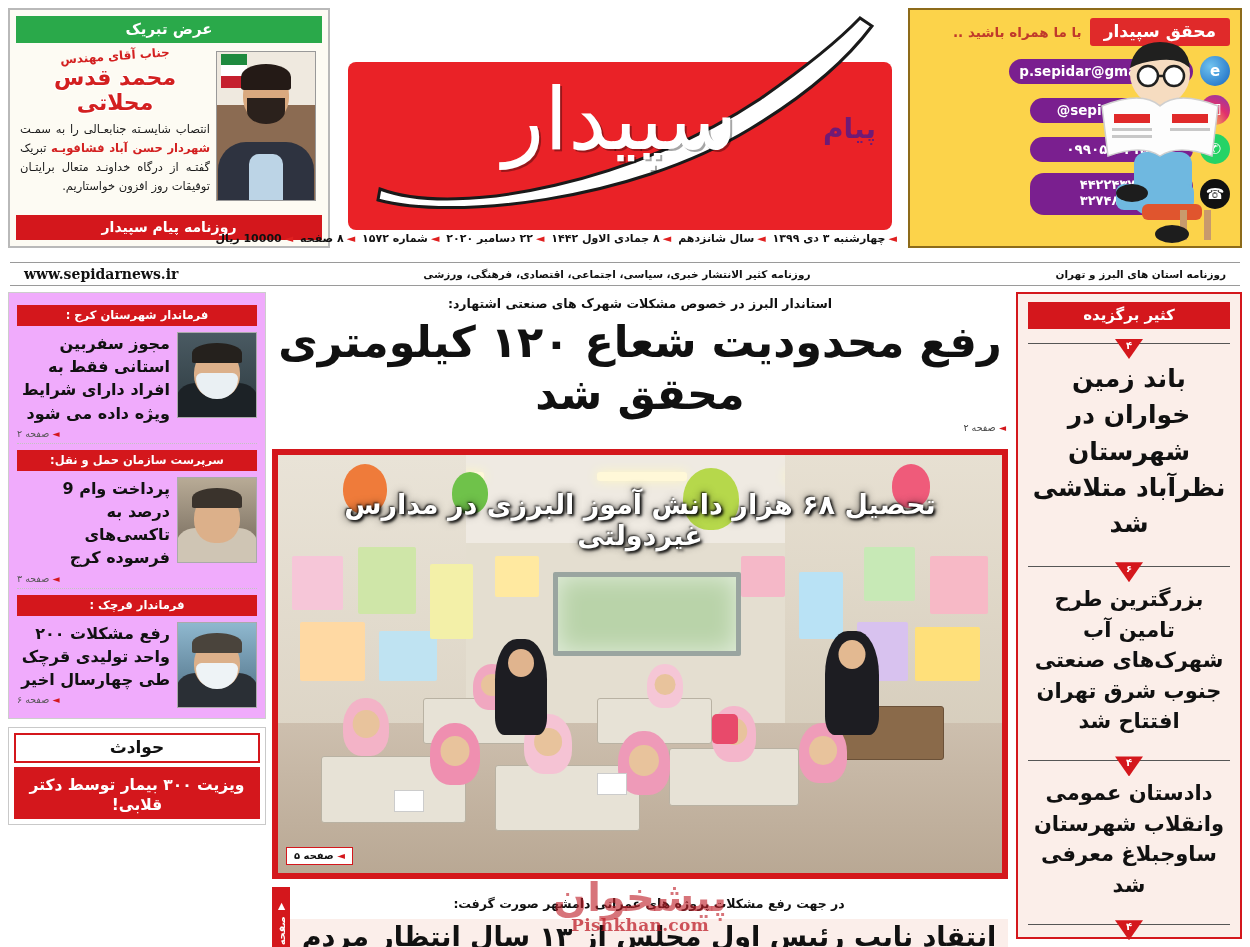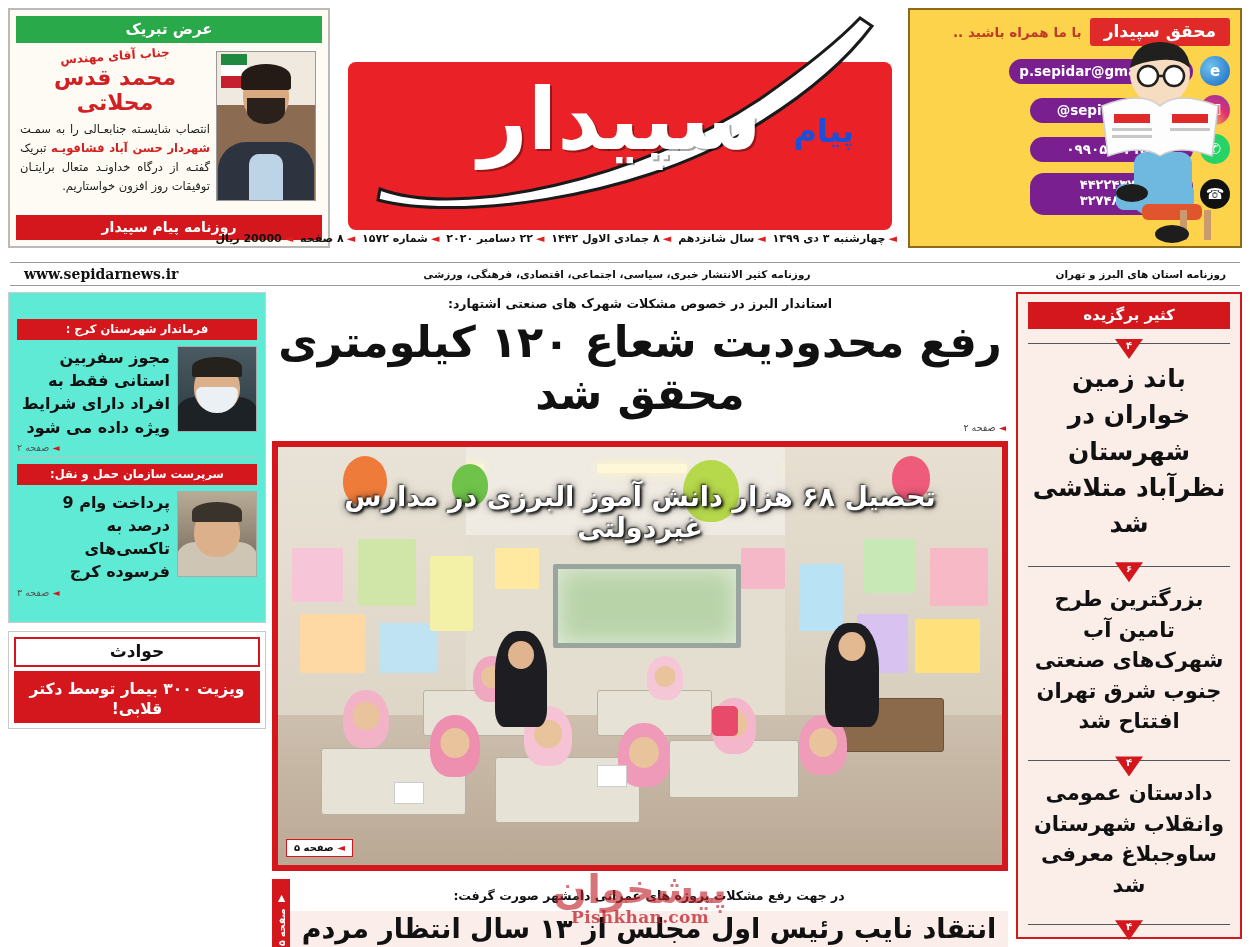--- a/index.html
+++ b/index.html
@@ -58,27 +58,27 @@
 
   
   .masthead { position: absolute; left: 340px; top: 4px; width: 560px; height: 250px; }
   .logo-box {
     position: absolute; left: 8px; top: 58px; width: 544px; height: 168px;
     background: #ea2227; border-radius: 8px;
   }
   .logo-swash { position: absolute; left: 0; top: 0; width: 560px; height: 230px; }
   .logo-title {
     position: absolute; left: 0; right: 0; top: 72px;
-    text-align: center; color: #fff; font-size: 86px; font-weight: bold;
+    text-align: center; color: #fff; font-size: 86px; font-weight: normal;
     letter-spacing: -4px; line-height: 1; direction: rtl;
     text-shadow: 2px 2px 0 rgba(0,0,0,.35);
   }
   .logo-small {
-    position: absolute; right: 46px; top: 108px; color: #1d4ed8;
-    font-size: 32px; font-weight: bold; direction: rtl;
+    position: absolute; right: 24px; top: 108px; color: #701a75;
+    font-size: 28px; font-weight: bold; direction: rtl;
   }
   .dateline {
     position: absolute; left: 0; right: 0; top: 228px; text-align: center;
     font-size: 11px; font-weight: bold; color: #111; direction: rtl; white-space: nowrap;
   }
   .dateline .sep { color: #e02020; margin: 0 3px; }
 
   
   .contactad {
     position: absolute; right: 8px; top: 8px; width: 334px; height: 240px;
@@ -114,21 +114,21 @@
   }
   .ib-right { font-size: 10.5px; font-weight: bold; color: #111; }
   .ib-center { font-size: 10.5px; font-weight: bold; color: #111; }
   .ib-left { font-size: 14px; font-weight: bold; color: #111; font-family: "DejaVu Serif", serif; direction: ltr; }
 
   
   .body-area { position: absolute; left: 0; top: 292px; width: 1250px; height: 655px; }
 
   
   .leftcol { position: absolute; left: 8px; top: 0; width: 258px; height: 647px; }
-  .lc-box { border: 1px solid #cdcdcd; background: #5eead4; padding: 20px 8px; }
+  .lc-box { border: 1px solid #cdcdcd; background: #f0abfc; padding: 6px 8px; }
   .news-item { padding: 6px 0 4px; }
   .news-item + .news-item { border-top: 1px dotted #c3c3c3; }
   .ni-kicker {
     background: #d4171c; color: #fff; font-size: 11.5px; font-weight: bold;
     text-align: center; padding: 3px 0 4px; direction: rtl;
   }
   .ni-body { display: flex; gap: 7px; margin-top: 6px; direction: rtl; }
   .ni-thumb { width: 80px; height: 86px; flex: 0 0 80px; border: 1px solid #aaa; position: relative; overflow: hidden; }
   .ni-title { flex: 1; font-size: 16px; font-weight: bold; line-height: 1.45; color: #111; direction: rtl; }
   .ni-page { font-size: 9.5px; color: #555; text-align: left; margin-top: 3px; direction: rtl; }
@@ -156,21 +156,21 @@
   
   .centercol { position: absolute; left: 272px; top: 0; width: 736px; height: 647px; }
   .lead-kicker { text-align: center; font-size: 12.5px; font-weight: bold;
                  color: #111; direction: rtl; padding-top: 4px; }
   .lead-head { text-align: center; font-size: 43px; font-weight: bold; color: #111;
                direction: rtl; line-height: 1.2; margin-top: 6px; letter-spacing: -1px; }
   .lead-page { font-size: 9.5px; color: #444; direction: rtl; margin-top: 2px; padding-right: 2px; }
   .lead-page .tri { color: #d4171c; }
 
   .photo-frame {
-    position: relative; margin-top: 8px; border: 6px solid #d4171c;
+    position: relative; margin-top: 16px; border: 6px solid #d4171c;
     width: 736px; height: 430px; overflow: hidden; background: #0c4a6e;
   }
   .classroom { position: absolute; inset: 0; }
   .cr-ceiling { position: absolute; left: 0; right: 0; top: 0; height: 21%; background: #efeae2; }
   .cr-light { position: absolute; top: 4%; width: 90px; height: 9px; background: #fff8d8; border-radius: 3px; box-shadow: 0 0 12px #fff8c0; }
   .cr-wall-l { position: absolute; left: 0; top: 0; width: 26%; bottom: 34%; background: linear-gradient(#e9e3d7, #ddd5c6); }
   .cr-wall-r { position: absolute; right: 0; top: 0; width: 30%; bottom: 30%; background: linear-gradient(#e7e0d2, #d6cdbc); }
   .cr-back { position: absolute; left: 26%; right: 30%; top: 21%; bottom: 36%; background: #e4ded0; }
   .cr-board { position: absolute; left: 38%; top: 28%; width: 26%; height: 20%;
               background: #b9d3a9; border: 5px solid #9aa5a0; border-radius: 2px;
@@ -292,21 +292,21 @@
       <div class="logo-title">سپیدار</div>
       <div class="logo-small">پیام</div>
       <div class="dateline">
         <span class="sep">◄</span><span>چهارشنبه</span>
         <span>۳ دی ۱۳۹۹</span>
         <span class="sep">◄</span><span>سال شانزدهم</span>
         <span class="sep">◄</span><span>۸ جمادی الاول ۱۴۴۲</span>
         <span class="sep">◄</span><span>۲۲ دسامبر ۲۰۲۰</span>
         <span class="sep">◄</span><span>شماره ۱۵۷۲</span>
         <span class="sep">◄</span><span>۸ صفحه</span>
-        <span class="sep">◄</span><span>20000 ریال</span>
+        <span class="sep">◄</span><span>10000 ریال</span>
       </div>
     </div>
 
     <div class="contactad">
       <div class="ca-head">
         <div class="ca-logo">محقق سپیدار</div>
         <div class="ca-slogan">با ما همراه باشید ..</div>
       </div>
       <div class="ca-rows">
         <div class="ca-row">
@@ -391,20 +391,38 @@
                   <div class="hair" style="background:#3a332c"></div>
                 </div>
             </div>
             <div>
               <div class="ni-title">پرداخت وام 9 درصد به تاکسی‌های فرسوده کرج</div>
               <div class="ni-page"><span class="tri">◄</span> <span>صفحه ۳</span></div>
             </div>
           </div>
         </div>
 
+        <div class="news-item">
+          <div class="ni-kicker">فرماندار قرچک :</div>
+          <div class="ni-body">
+            <div class="ni-thumb">
+              <div class="tf">
+                  <div class="bg" style="background:linear-gradient(#8fb8cf,#4d6d82)"></div>
+                <div class="suit" style="background:#2a2f35"></div>
+                <div class="head"></div>
+                  <div class="hair" style="background:#4a443c"></div>
+                <div class="mask" style="background:#eef3f6"></div>
+                </div>
+            </div>
+            <div>
+              <div class="ni-title">رفع مشکلات ۲۰۰ واحد تولیدی قرچک طی چهارسال اخیر</div>
+              <div class="ni-page"><span class="tri">◄</span> <span>صفحه ۶</span></div>
+            </div>
+          </div>
+        </div>
 
 
       </div>
 
       <div class="incidents">
         <div class="inc-head">حوادث</div>
         <div class="inc-body">
           <div class="inc-title">ویزیت ۳۰۰ بیمار توسط دکتر قلابی!</div>
 
         </div>

